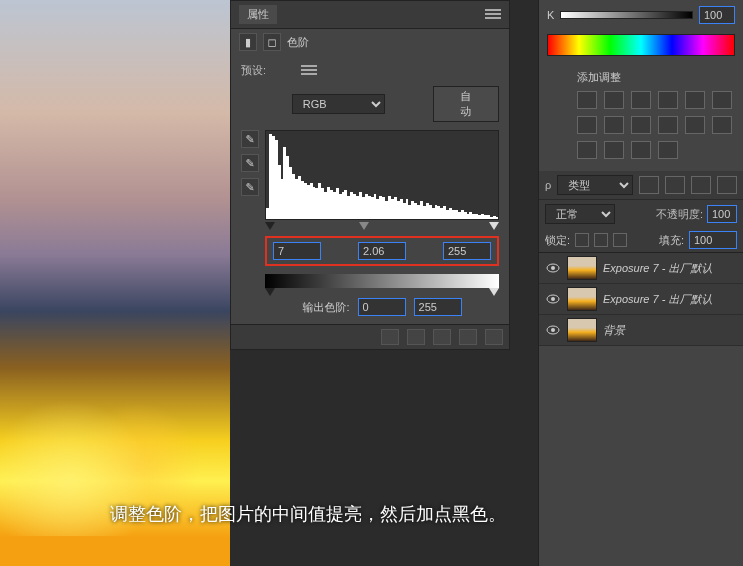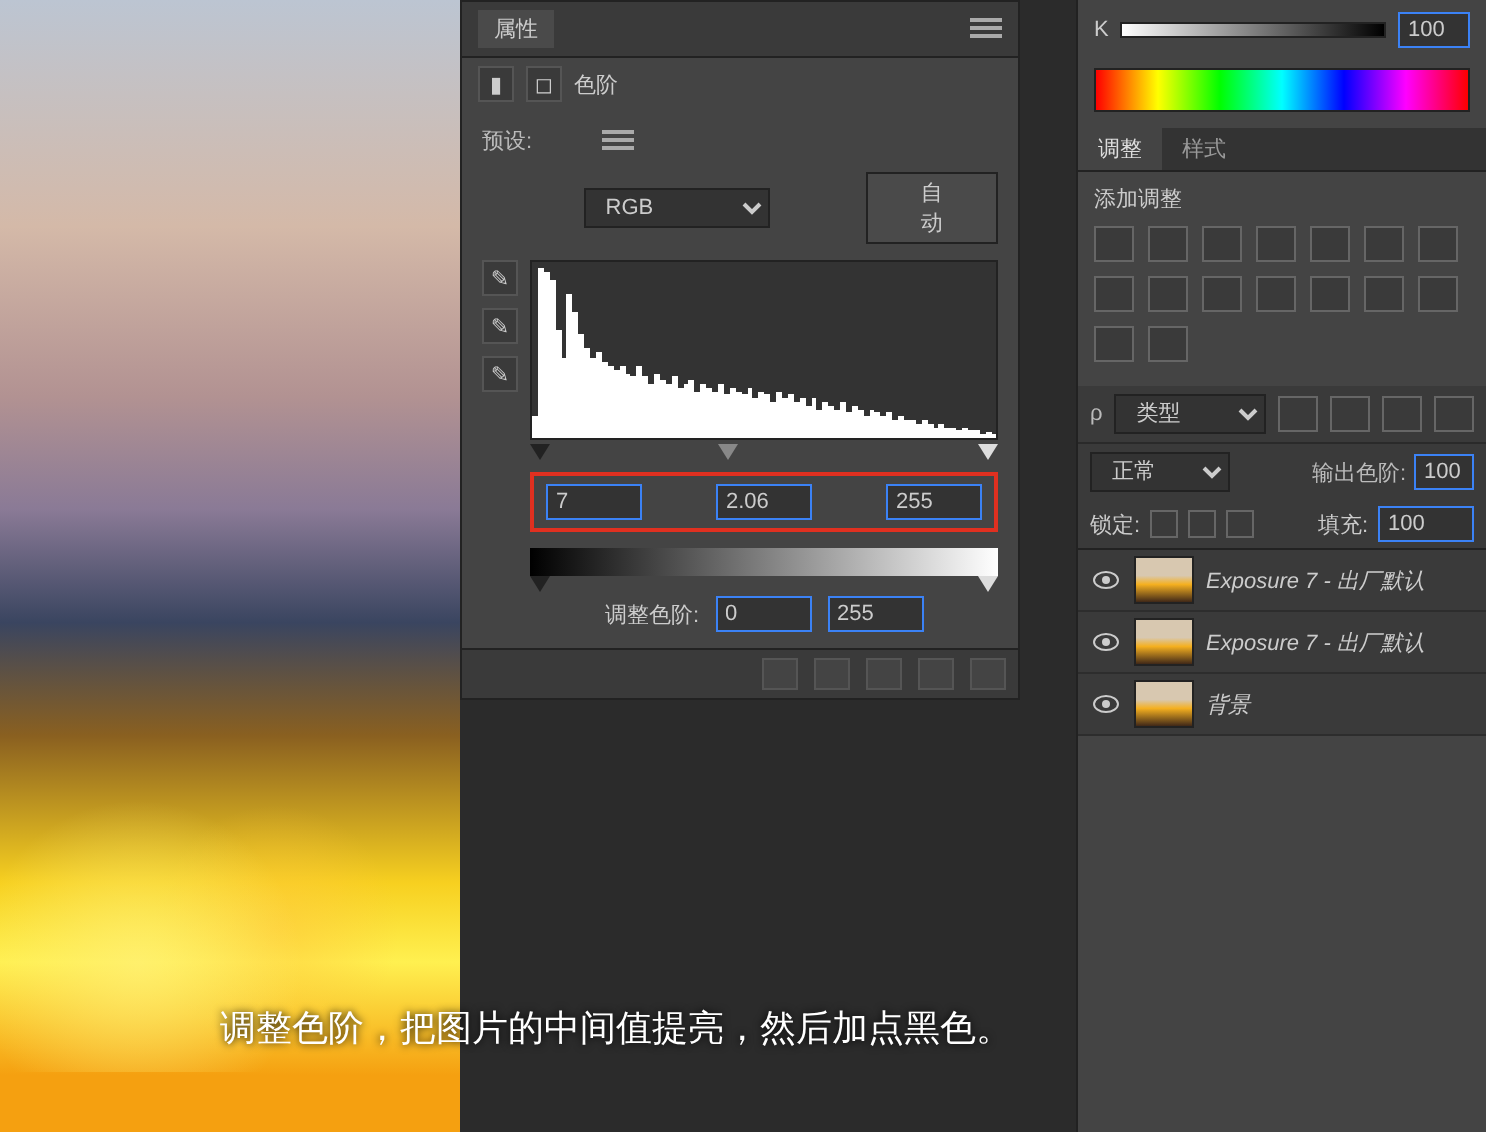--- a/index.html
+++ b/index.html
@@ -41,21 +41,21 @@
 .ficon { width:18px; height:16px; border:1px solid #555; background:#444; }
 
 .rpanel { position:absolute; right:0; top:0; width:205px; height:566px; background:#444; border-left:1px solid #222; }
 .color-top { padding:6px 8px; display:flex; align-items:center; gap:6px; justify-content:flex-end; }
 .color-top input { width:36px; }
 .spectrum { height:22px; margin:4px 8px 8px; background:linear-gradient(to right,#f00,#ff0,#0f0,#0ff,#00f,#f0f,#f00); border:1px solid #222; }
 
 .tabs { display:flex; background:#333; border-bottom:1px solid #222; }
 .tabs .t { padding:3px 10px; color:#999; }
 .tabs .t.active { background:#444; color:#ddd; }
-.adj-body { padding:6px 8px; }
+.adj-body { padding:6px 8px;margin-left:30px; }
 .adj-icons { display:flex; flex-wrap:wrap; gap:7px; margin:6px 0; }
 .aicon { width:20px; height:18px; border:1px solid #666; background:#3a3a3a; }
 
 .layer-hdr { display:flex; gap:6px; align-items:center; padding:4px 6px; background:#3a3a3a; }
 .layer-hdr .sel { flex:1; }
 .layer-opts { display:flex; align-items:center; gap:4px; padding:4px 6px; background:#3a3a3a; border-top:1px solid #2a2a2a; }
 .layer-opts .lbl2 { color:#bbb; }
 .layer-opts input { width:30px; }
 .lock-row { display:flex; align-items:center; gap:5px; padding:3px 6px; background:#3a3a3a; border-bottom:1px solid #222; }
 .lock-row .sq { width:14px; height:14px; border:1px solid #666; }
@@ -211,21 +211,21 @@
         <div class="redbox">
           <input type="text" value="7" style="">
           <input type="text" value="2.06" style="">
           <input type="text" value="255" style="">
         </div>
         <div class="grad">
           <div class="tri b"></div>
           <div class="tri w"></div>
         </div>
         <div class="out-row">
-          <span>调整色阶:</span>
+          <span>输出色阶:</span>
           <input type="text" value="0" style="">
           <input type="text" value="255" style="">
         </div>
       </div>
     </div>
   </div>
   <div class="prop-ftr">
     <div class="ficon"></div>
     <div class="ficon"></div>
     <div class="ficon"></div>
@@ -235,24 +235,20 @@
 </div>
 
 <div class="rpanel">
   <div class="color-top">
     <span>K</span>
     <div style="flex:1;height:8px;background:linear-gradient(to right,#fff,#000);border:1px solid #222"></div>
     <input type="text" value="100" style="">
   </div>
   <div class="spectrum"></div>
 
-  <div class="tabs">
-    <div class="t active">调整</div>
-    <div class="t">样式</div>
-  </div>
   <div class="adj-body">
     <div>添加调整</div>
     <div class="adj-icons">
       <div class="aicon"></div>
       <div class="aicon"></div>
       <div class="aicon"></div>
       <div class="aicon"></div>
       <div class="aicon"></div>
       <div class="aicon"></div>
       <div class="aicon"></div>
@@ -272,21 +268,21 @@
     <span style="color:#bbb">ρ</span>
     <select class="sel"><option>类型</option></select>
     <div class="aicon"></div>
     <div class="aicon"></div>
     <div class="aicon"></div>
     <div class="aicon"></div>
   </div>
   <div class="layer-opts">
     <select class="sel" style="width:70px"><option>正常</option></select>
     <div style="flex:1"></div>
-    <span class="lbl2">输出色阶:</span>
+    <span class="lbl2">不透明度:</span>
     <input type="text" value="100" style="">
   </div>
   <div class="lock-row">
     <span class="lbl2">锁定:</span>
     <div class="sq"></div>
     <div class="sq"></div>
     <div class="sq"></div>
     <div style="flex:1"></div>
     <span class="lbl2">填充:</span>
     <input type="text" value="100" style="">

